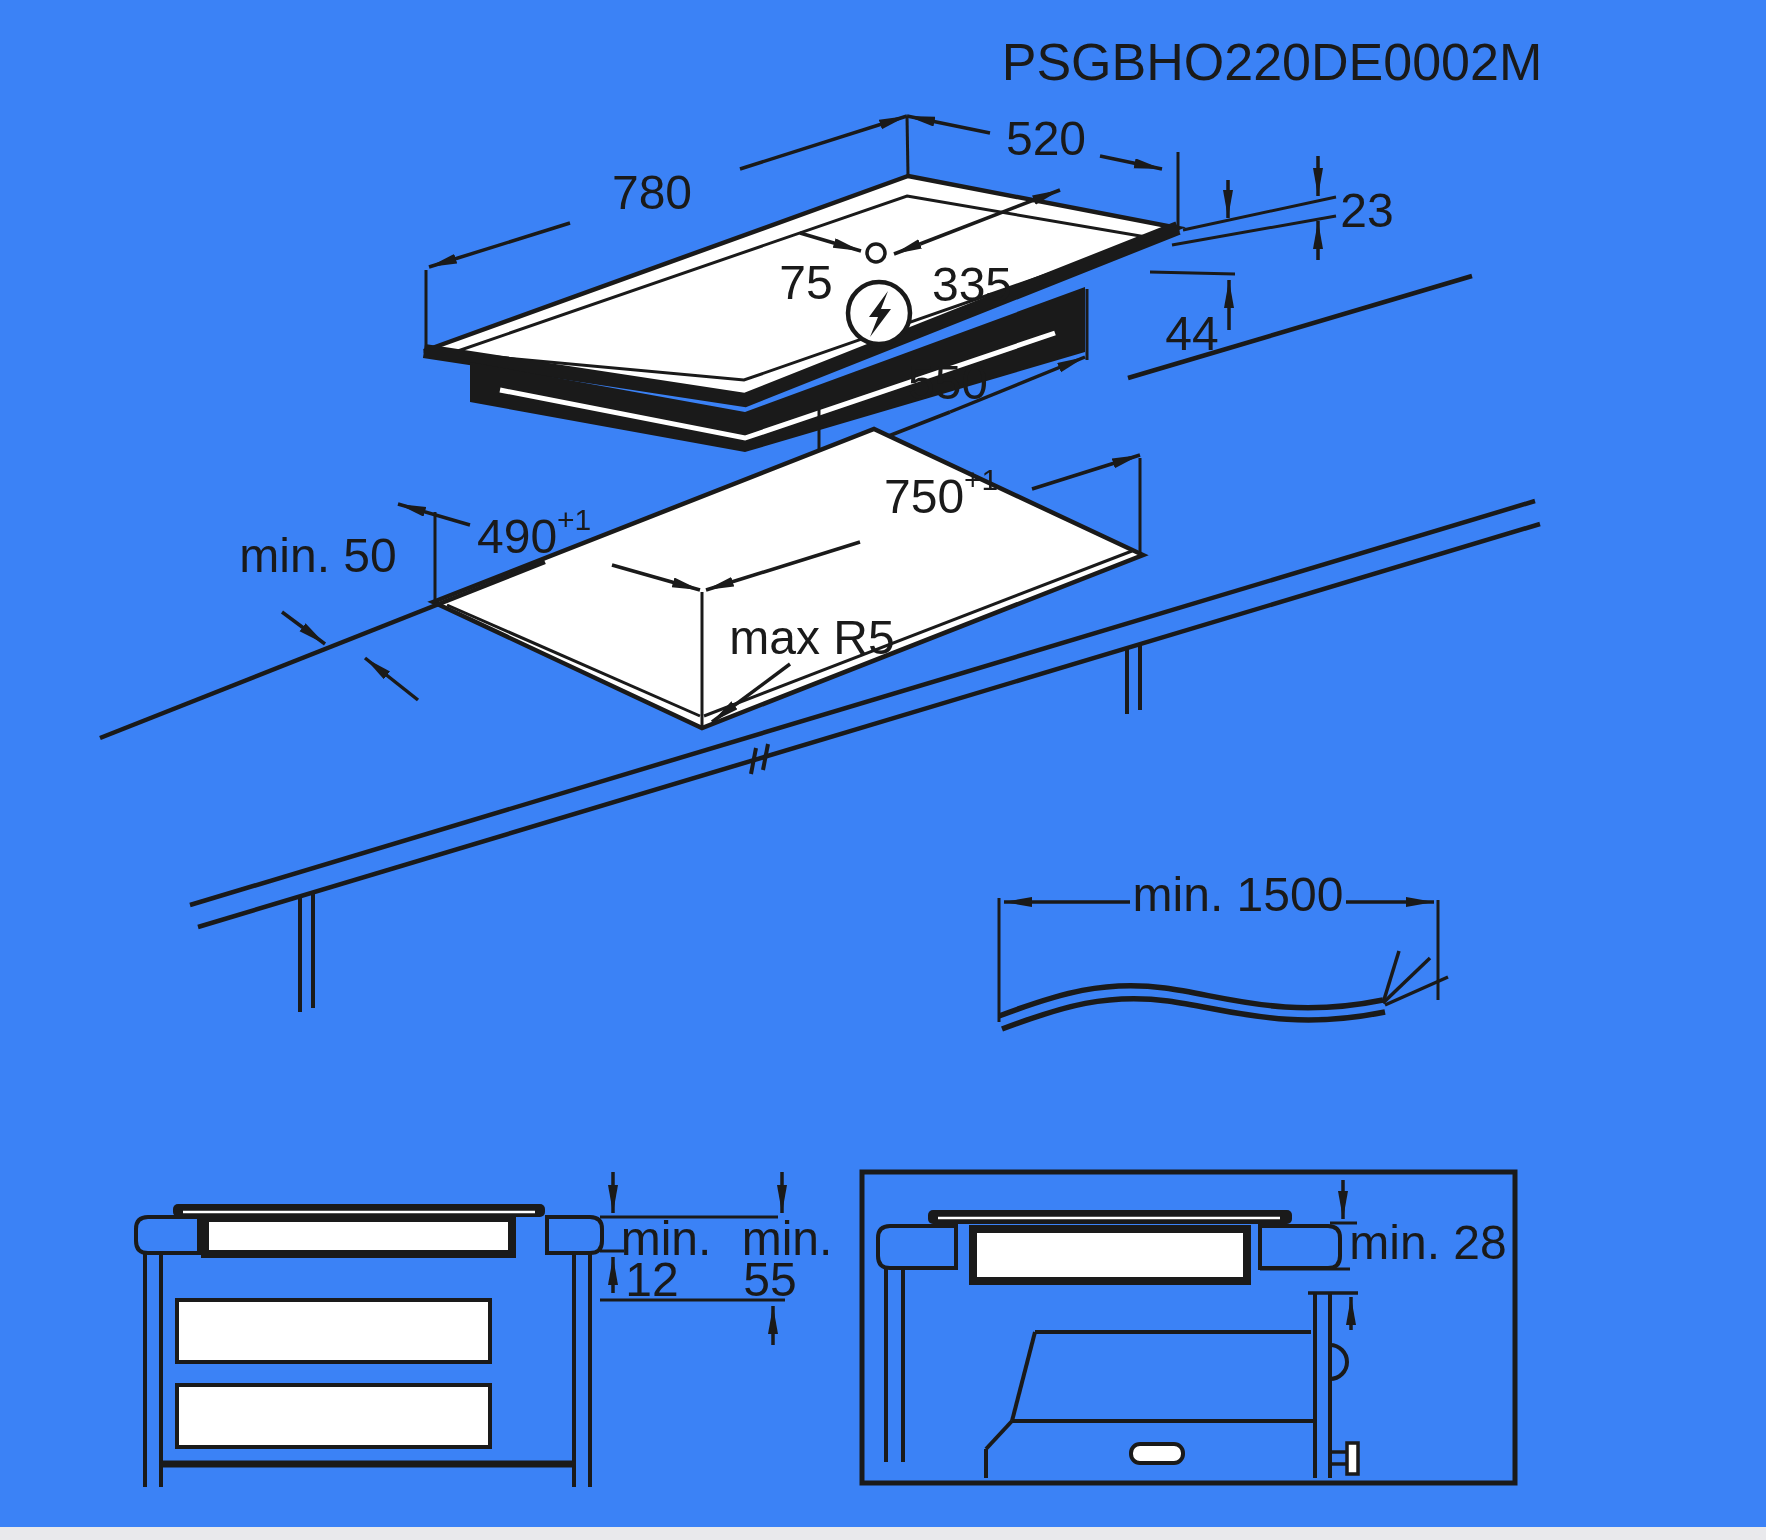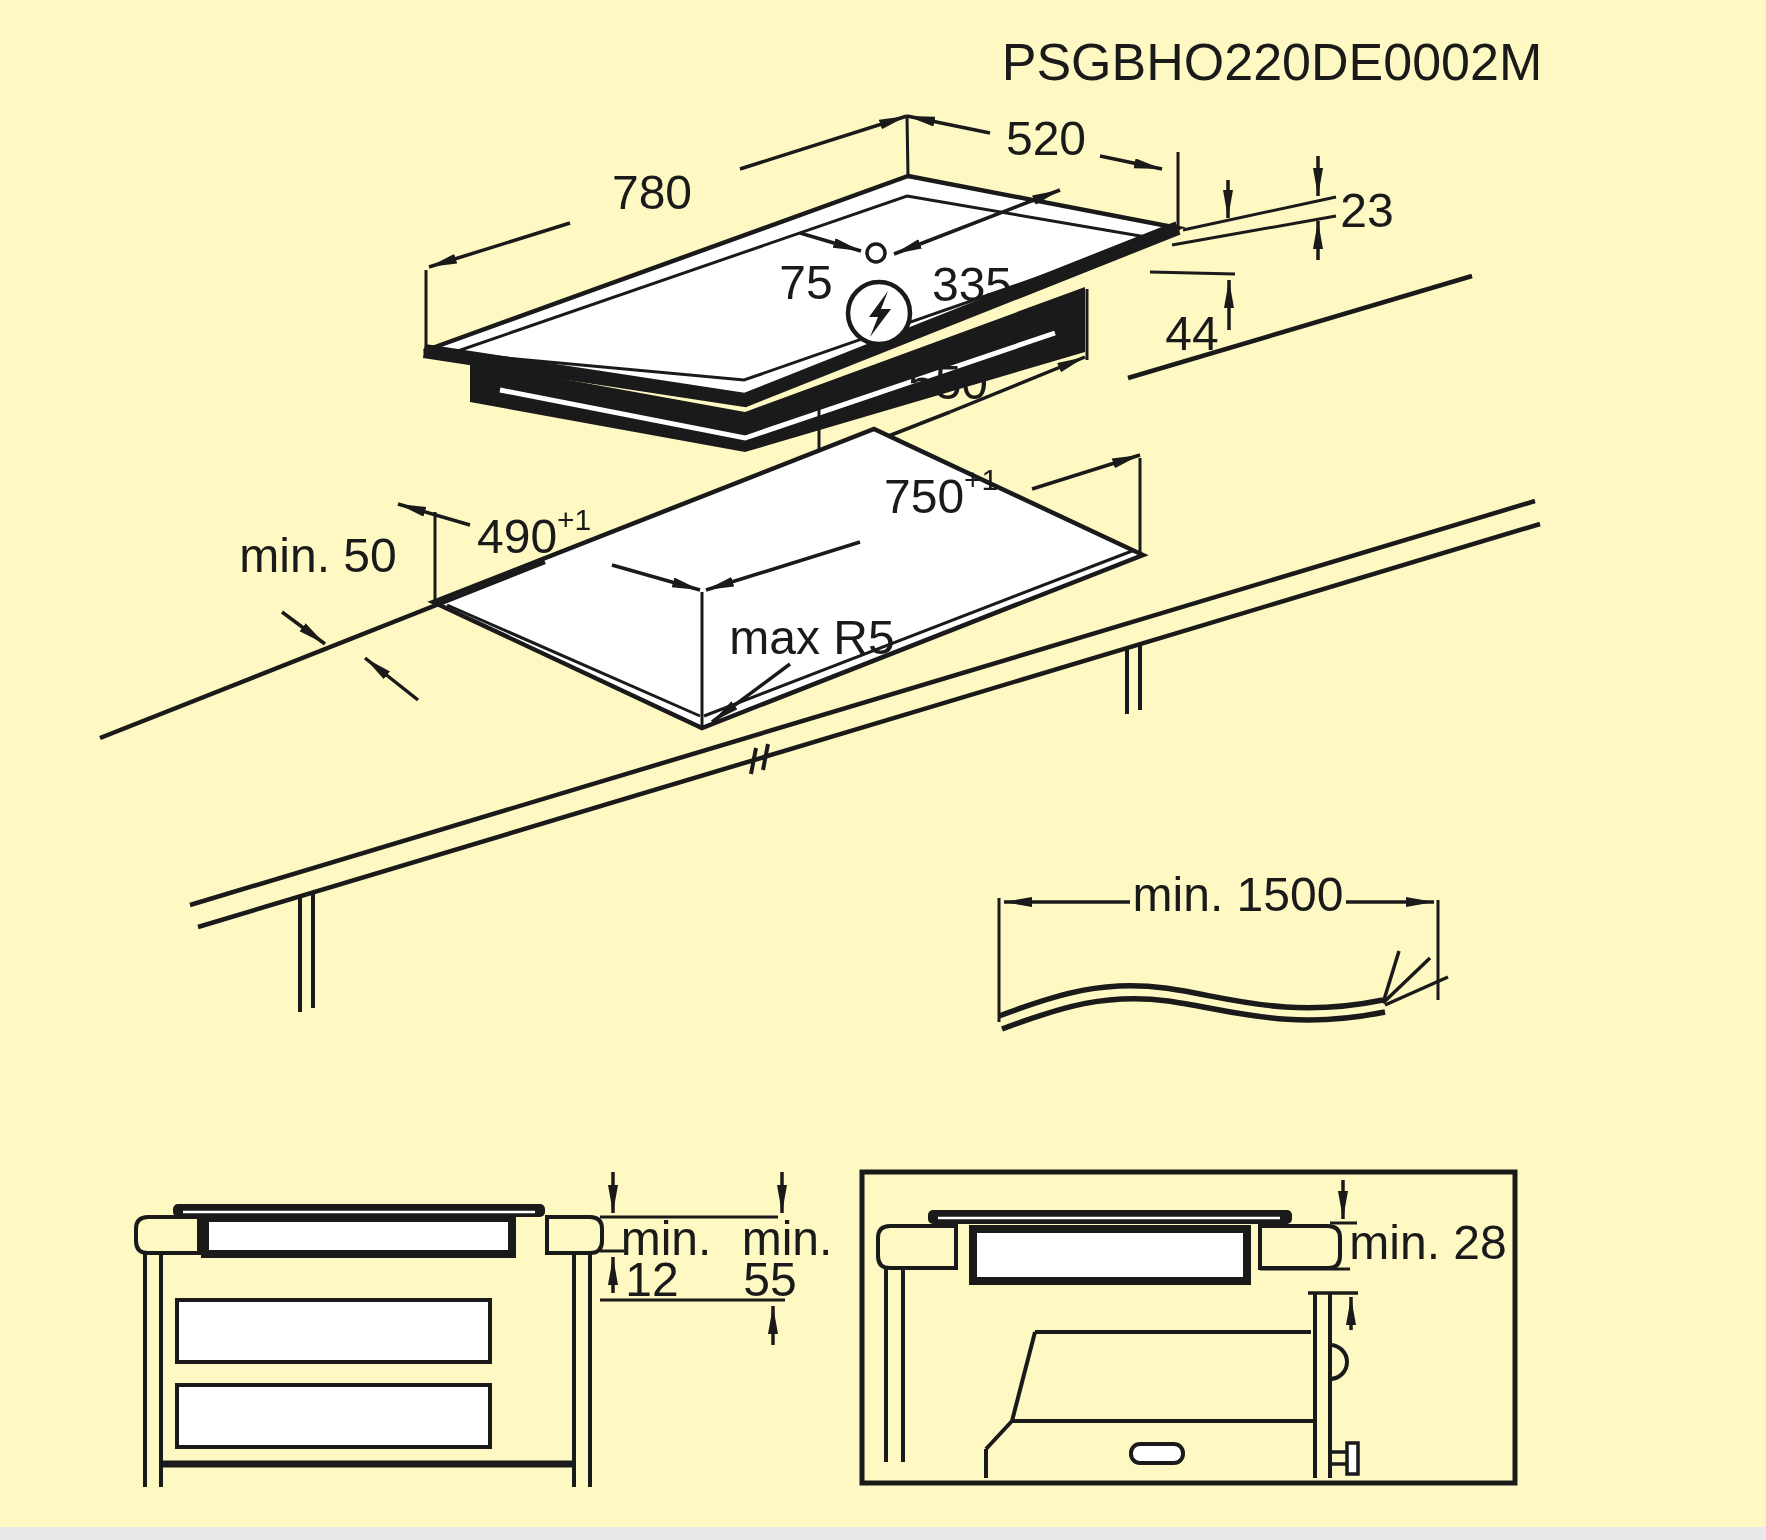--- a/index.html
+++ b/index.html
@@ -1,16 +1,16 @@
 <!DOCTYPE html>
 <html><head>
 <meta charset="utf-8">
 <style>
   html,body{margin:0;padding:0;background:#ffffff;}
-  .page{position:relative;width:1766px;height:1540px;background:#fef9c3;overflow:hidden;
+  .page{position:relative;width:1766px;height:1540px;background:#3b82f6;overflow:hidden;
         font-family:"Liberation Sans", sans-serif;}
   svg{display:block;}
   text{fill:#1a1a1a;font-family:"Liberation Sans", sans-serif;}
   .dim{font-size:48px;}
   .sup{font-size:30px;}
   .title{font-size:52px;}
   .ln{stroke:#1a1a1a;fill:none;}
 </style>
 </head>
 <body>

